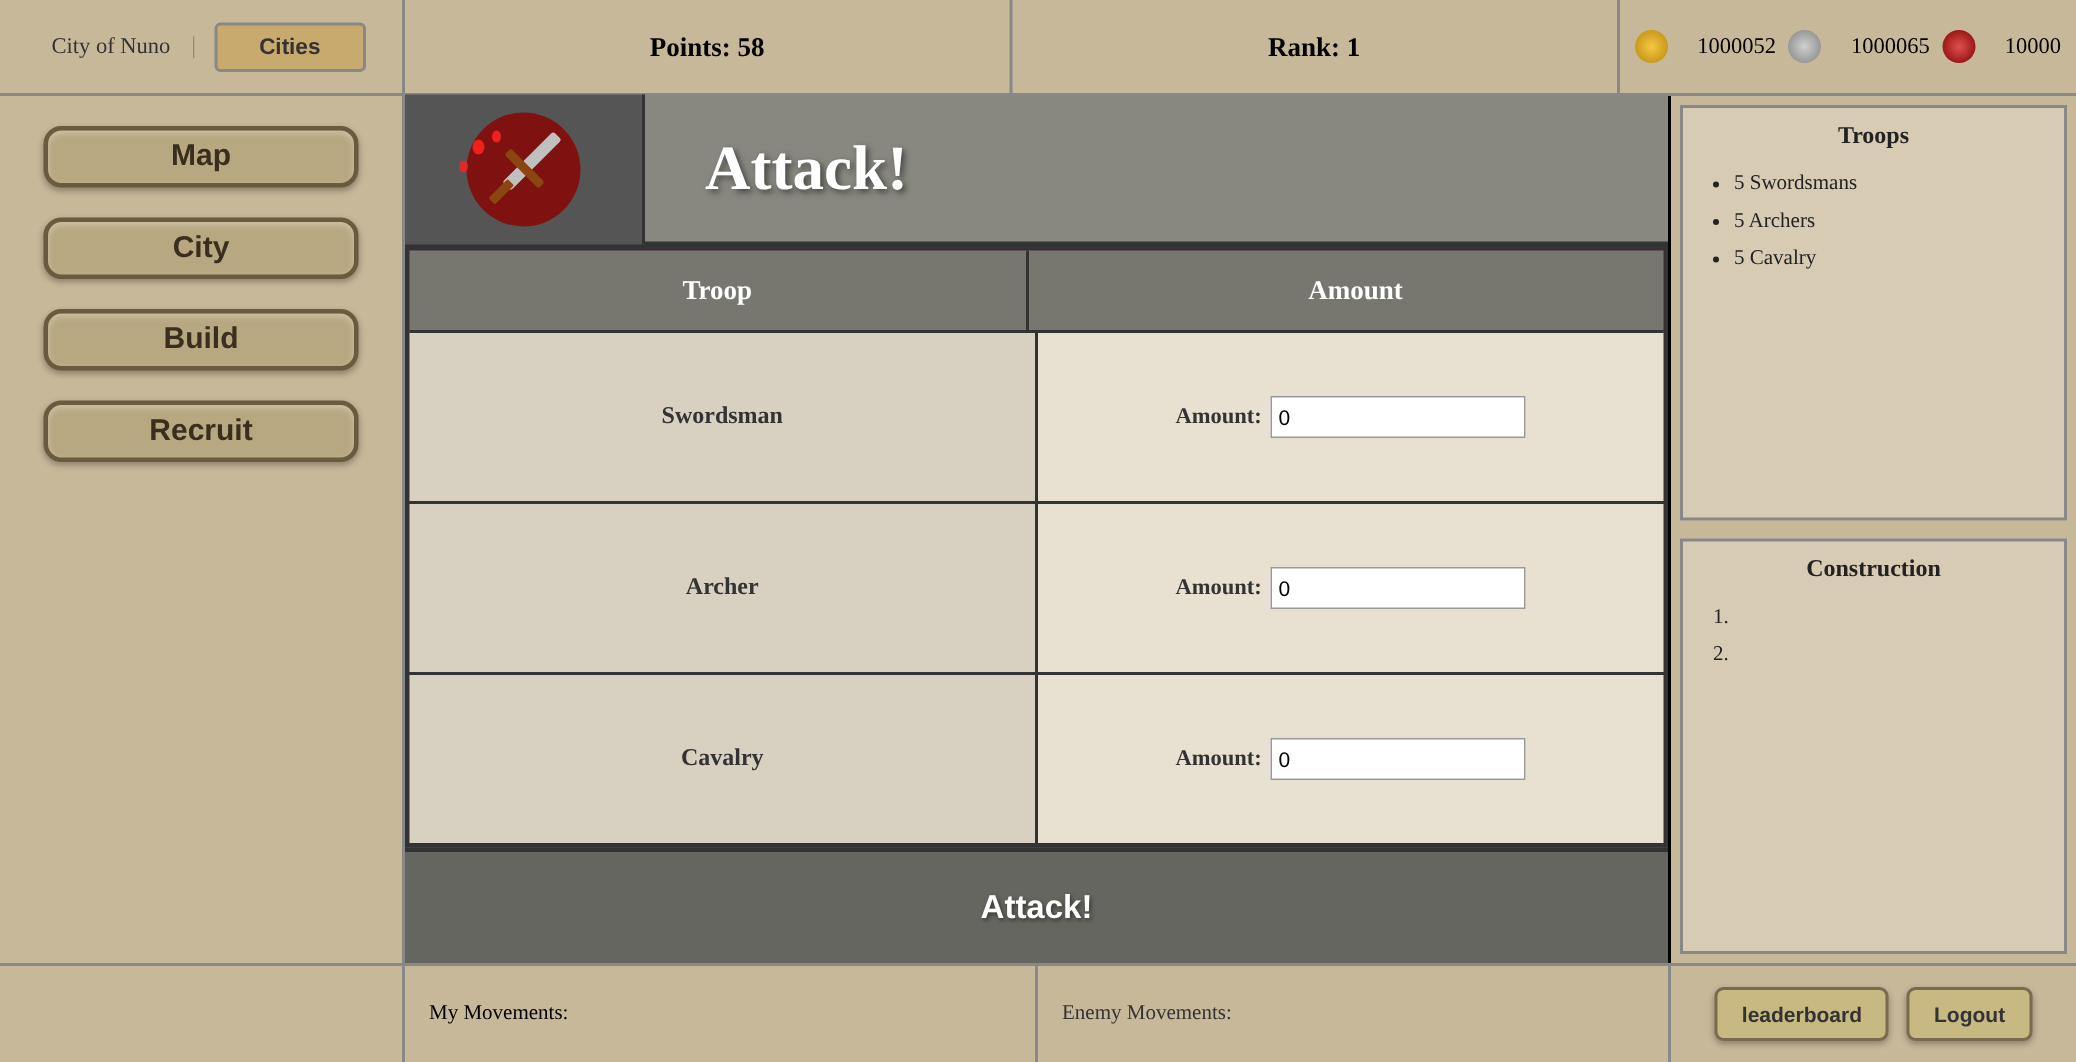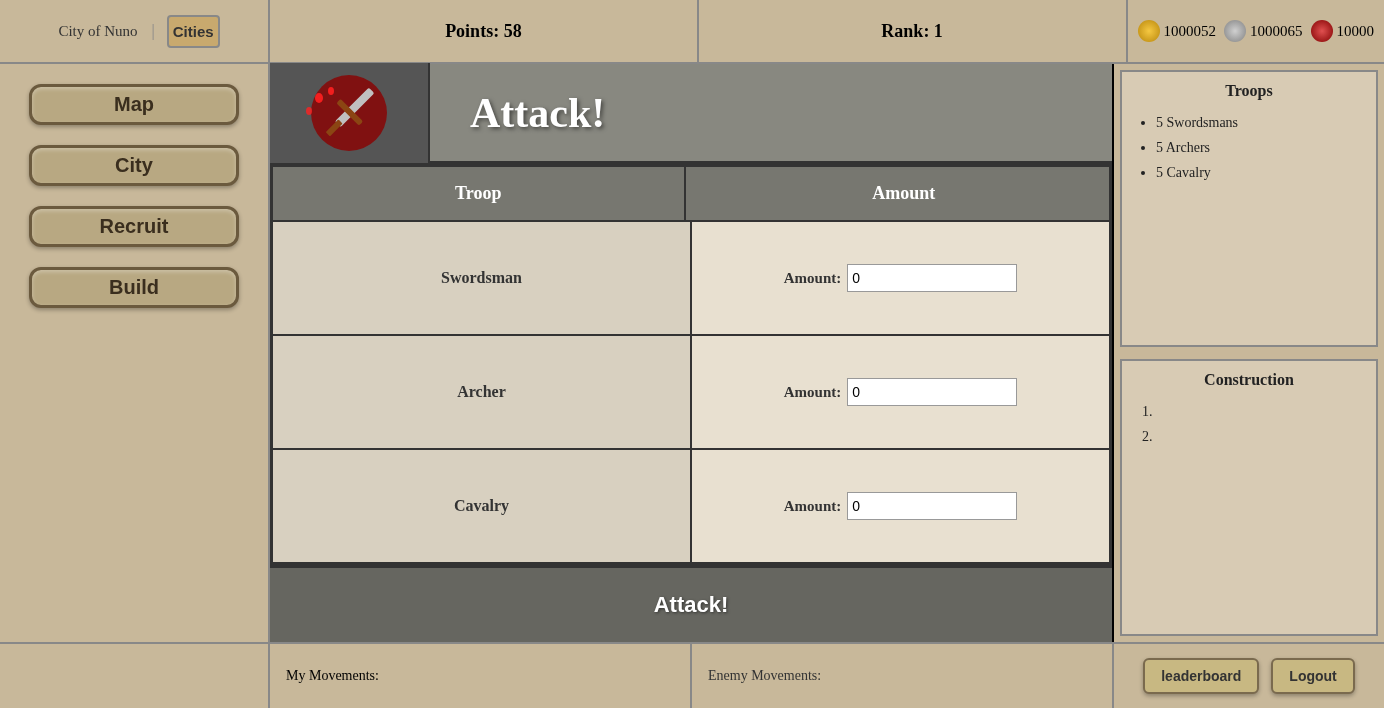--- a/index.html
+++ b/index.html
@@ -27,21 +27,21 @@
     }
     .top-city-name {
       padding: 0 10px;
       font-size: 15px;
       color: #333;
     }
     .top-cities-btn {
       background: #c8a96e;
       border: 2px solid #888;
       border-radius: 4px;
-      padding: 6px 4px;
+      padding: 6px 28px;
       font-size: 15px;
       font-weight: bold;
       color: #333;
       cursor: pointer;
       margin-left: 8px;
     }
     .top-divider {
       color: #888;
       padding: 0 4px;
     }
@@ -66,21 +66,21 @@
     .top-resources {
       display: flex;
       align-items: center;
       padding: 0 10px;
       gap: 8px;
       font-size: 15px;
     }
     .resource-item {
       display: flex;
       align-items: center;
-      gap: 4px;
+      gap: 20px;
     }
     .res-icon {
       width: 22px;
       height: 22px;
       border-radius: 50%;
       display: inline-block;
     }
     .res-gold { background: radial-gradient(circle, #f5c842, #b8860b); }
     .res-silver { background: radial-gradient(circle, #d0d0d0, #808080); }
     .res-food { background: radial-gradient(circle, #e05050, #800000); }
@@ -355,22 +355,22 @@
       <span>10000</span>
     </div>
   </div>
 </div>
 
 <div class="main-layout">
 
   <div class="left-sidebar">
     <button class="nav-btn">Map</button>
     <button class="nav-btn">City</button>
+    <button class="nav-btn">Build</button>
     <button class="nav-btn">Recruit</button>
-    <button class="nav-btn">Build</button>
   </div>
 
   <div class="center-content">
 
     <div class="attack-header">
       <div class="attack-img">
         <svg class="attack-sword-svg" viewBox="0 0 120 80" xmlns="http://www.w3.org/2000/svg">
 
           <circle cx="60" cy="40" r="38" fill="#8b0000" opacity="0.8"></circle>
 

